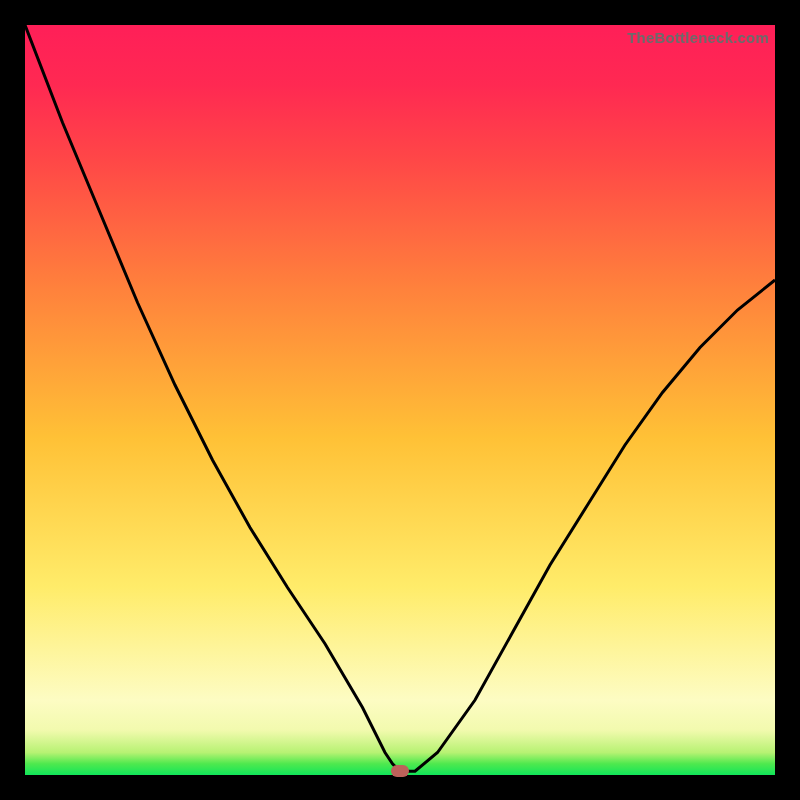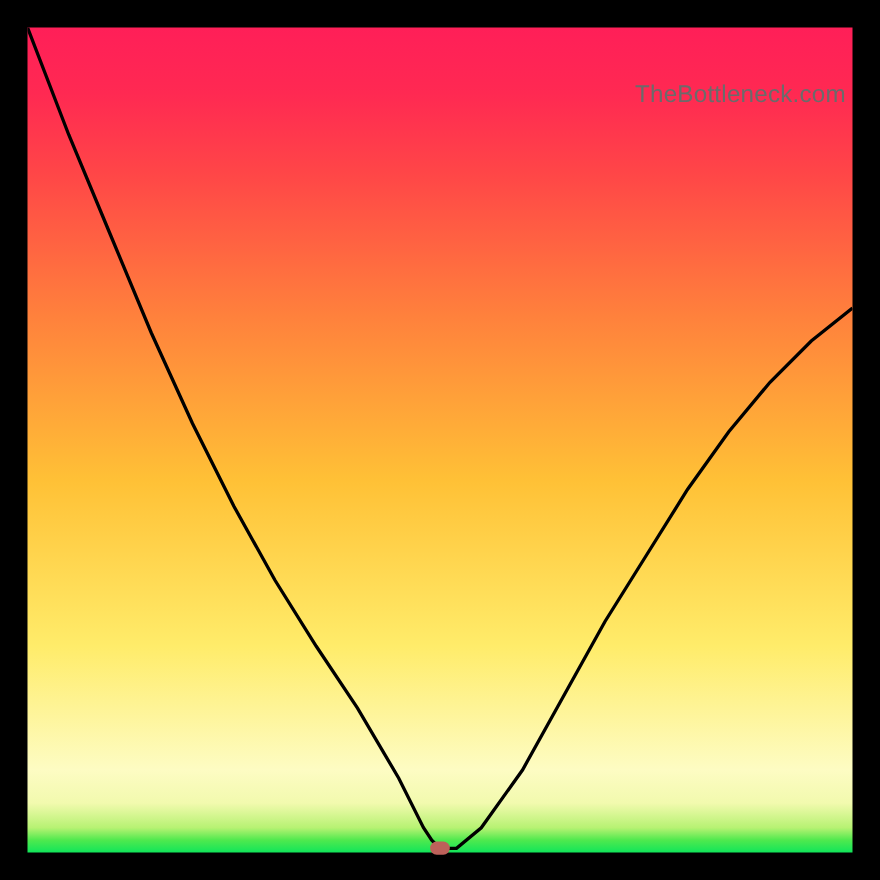--- a/index.html
+++ b/index.html
@@ -35,25 +35,24 @@
       #ff4747 82%,
       #ff2952 92%,
       #ff1f58 100%
     );
   }
   .watermark {
     position: absolute;
     top: 4px;
     right: 6px;
     color: #6b6b6b;
-    font-size: 22px;
-    font-weight: 400;
+    font-size: 15px;
+    font-weight: 700;
     letter-spacing: 0.2px;
     user-select: none;
-    margin-top: 44px;
   }
   .curve-svg {
     position: absolute;
     left: 0;
     top: 0;
     width: 750px;
     height: 750px;
   }
   .marker {
     position: absolute;

